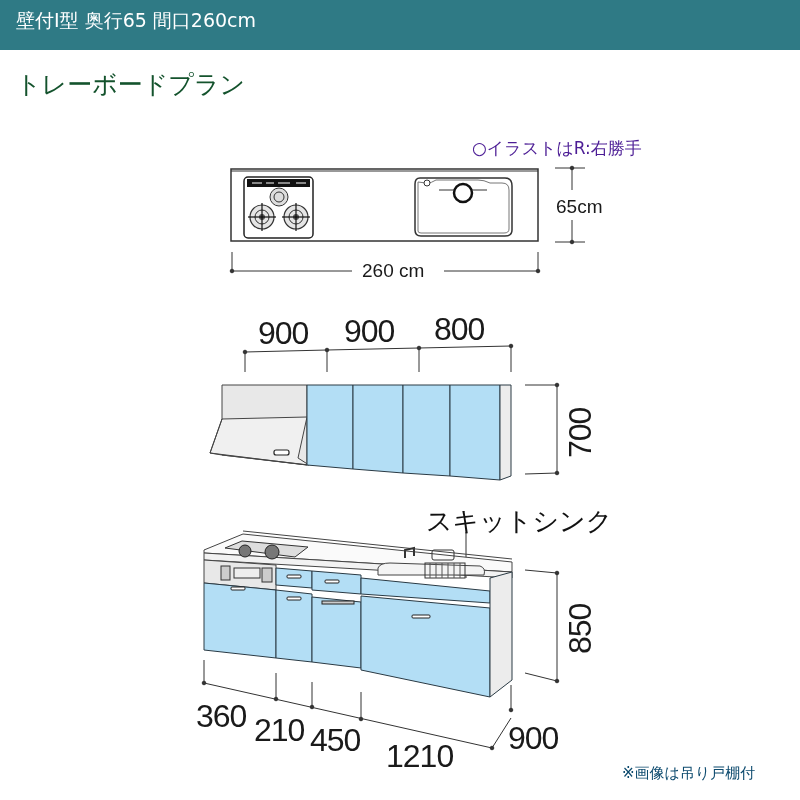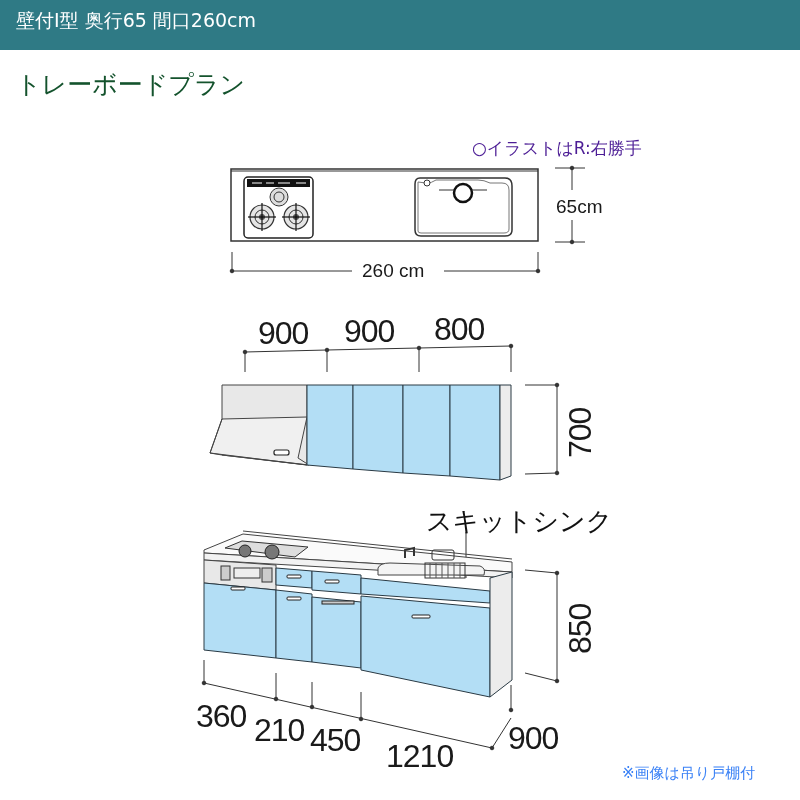--- a/index.html
+++ b/index.html
@@ -2,21 +2,21 @@
 <html><head>
 <meta charset="utf-8">
 <style>
   html, body { margin:0; padding:0; }
   body { width:800px; height:800px; background:#ffffff; position:relative; overflow:hidden;
          font-family:"DejaVu Sans", sans-serif; color:#222; }
   .header { position:absolute; left:0; top:0; width:800px; height:50px; background:#2f7a85; }
   .header-title { position:absolute; left:16px; top:8px; font-size:19px; color:#ffffff; font-weight:400; letter-spacing:0px; white-space:nowrap; }
   .plan-title { position:absolute; left:16px; top:68px; font-size:25px; color:#14532d; white-space:nowrap; }
   .note-hand { position:absolute; left:472px; top:137px; font-size:17px; color:#4c1d95; white-space:nowrap; }
-  .footnote { position:absolute; left:622px; top:764px; font-size:15px; color:#3b82f6; white-space:nowrap; }
+  .footnote { position:absolute; left:622px; top:764px; font-size:15px; color:#0c4a6e; white-space:nowrap; }
   .dim { position:absolute; color:#1a1a1a; white-space:nowrap; font-family:"Liberation Sans", sans-serif; }
   .dim-sm { font-size:19px; }
   .dim-lg { font-size:32px; letter-spacing:-1px; }
   .rot { transform-origin:left top; transform:rotate(-90deg); }
   svg { position:absolute; left:0; top:0; }
   .sink-label { position:absolute; left:378px; top:504px; font-size:26px; color:#111; white-space:nowrap;margin-left:48px; }
 </style>
 </head>
 <body>
 

